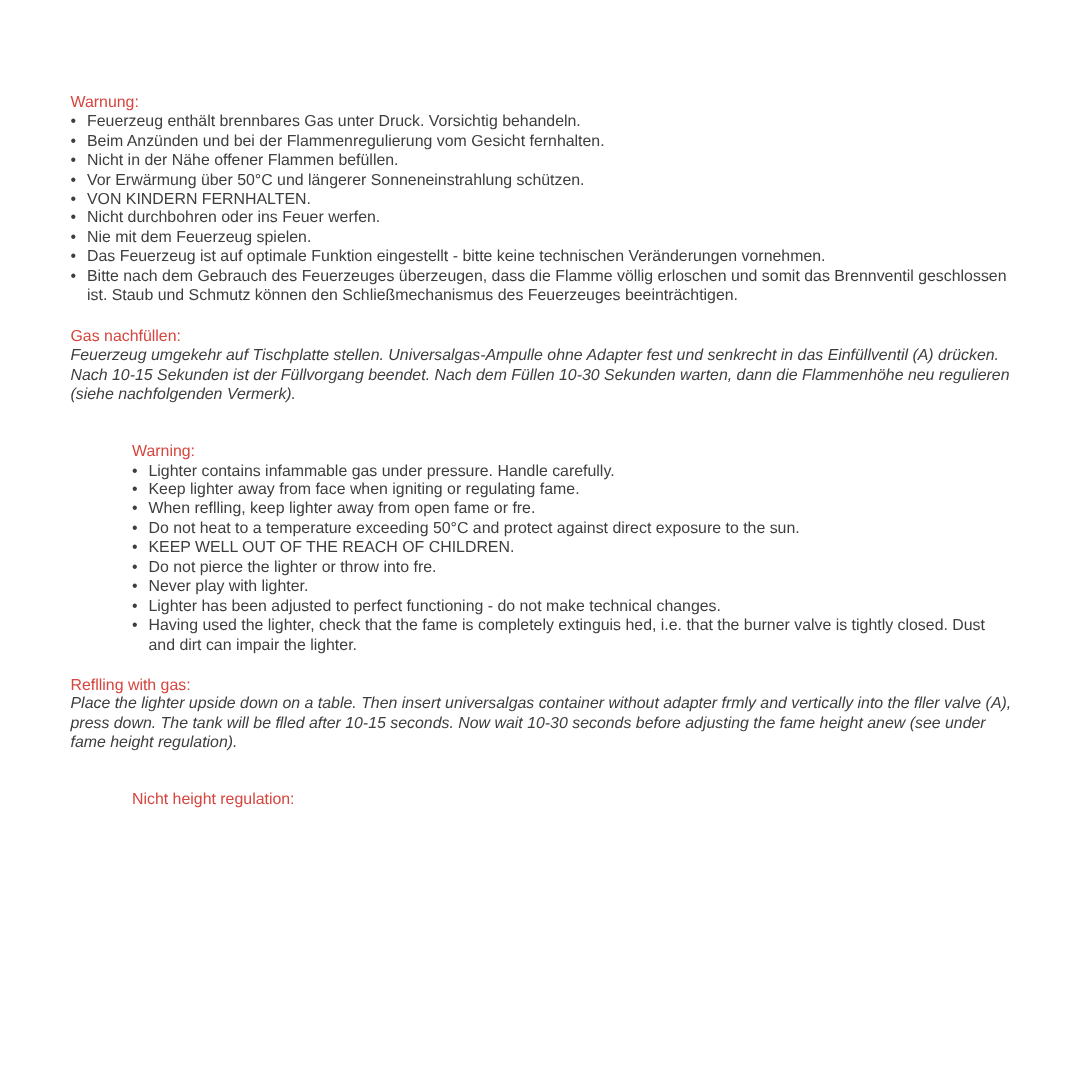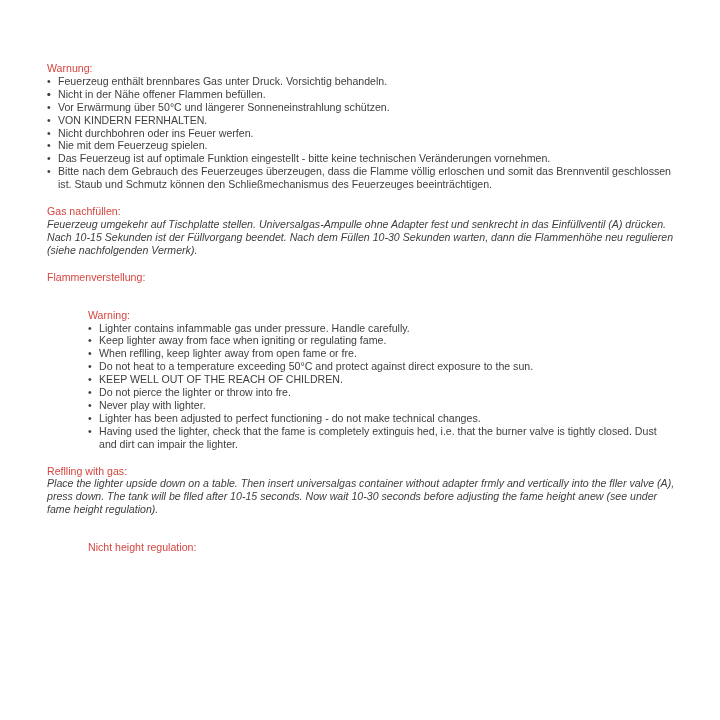--- a/index.html
+++ b/index.html
@@ -63,38 +63,37 @@
 </head>
 <body>
 
 <div class="page">
   <div class="content">
 
     <div class="section">
       <h2>Warnung:</h2>
       <ul class="bullets">
           <li><span class="bullet">•</span><span>Feuerzeug enthält brennbares Gas unter Druck. Vorsichtig behandeln.</span></li>
-          <li><span class="bullet">•</span></li>
+          <li><span class="bullet">•</span><span>Beim Anzünden und bei der Flammenregulierung vom Gesicht fernhalten.</span></li>
           <li><span class="bullet">•</span><span>Nicht in der Nähe offener Flammen befüllen.</span></li>
           <li><span class="bullet">•</span><span>Vor Erwärmung über 50°C und längerer Sonneneinstrahlung schützen.</span></li>
           <li><span class="bullet">•</span><span>VON KINDERN FERNHALTEN.</span></li>
           <li><span class="bullet">•</span><span>Nicht durchbohren oder ins Feuer werfen.</span></li>
           <li><span class="bullet">•</span><span>Nie mit dem Feuerzeug spielen.</span></li>
           <li><span class="bullet">•</span><span>Das Feuerzeug ist auf optimale Funktion eingestellt - bitte keine technischen Veränderungen vornehmen.</span></li>
           <li><span class="bullet">•</span><span>Bitte nach dem Gebrauch des Feuerzeuges überzeugen, dass die Flamme völlig erloschen und somit das Brennventil geschlossen ist. Staub und Schmutz können den Schließmechanismus des Feuerzeuges beeinträchtigen.</span></li>
         </ul>
     </div>
 
     <div class="section">
       <h2>Gas nachfüllen:</h2>
       <p>Feuerzeug umgekehr auf Tischplatte stellen. Universalgas-Ampulle ohne Adapter fest und senkrecht in das Einfüllventil (A) drücken. Nach 10-15 Sekunden ist der Füllvorgang beendet. Nach dem Füllen 10-30 Sekunden warten, dann die Flammenhöhe neu regulieren (siehe nachfolgenden Vermerk).</p>
     </div>
 
     <div class="section">
-      <h2>Flammenverstellung:</h2>
     </div>
 
     <div class="section gap-large">
       <h2>Warning:</h2>
       <ul class="bullets">
           <li><span class="bullet">•</span><span>Lighter contains infammable gas under pressure. Handle carefully.</span></li>
           <li><span class="bullet">•</span><span>Keep lighter away from face when igniting or regulating fame.</span></li>
           <li><span class="bullet">•</span><span>When reflling, keep lighter away from open fame or fre.</span></li>
           <li><span class="bullet">•</span><span>Do not heat to a temperature exceeding 50°C and protect against direct exposure to the sun.</span></li>
           <li><span class="bullet">•</span><span>KEEP WELL OUT OF THE REACH OF CHILDREN.</span></li>

